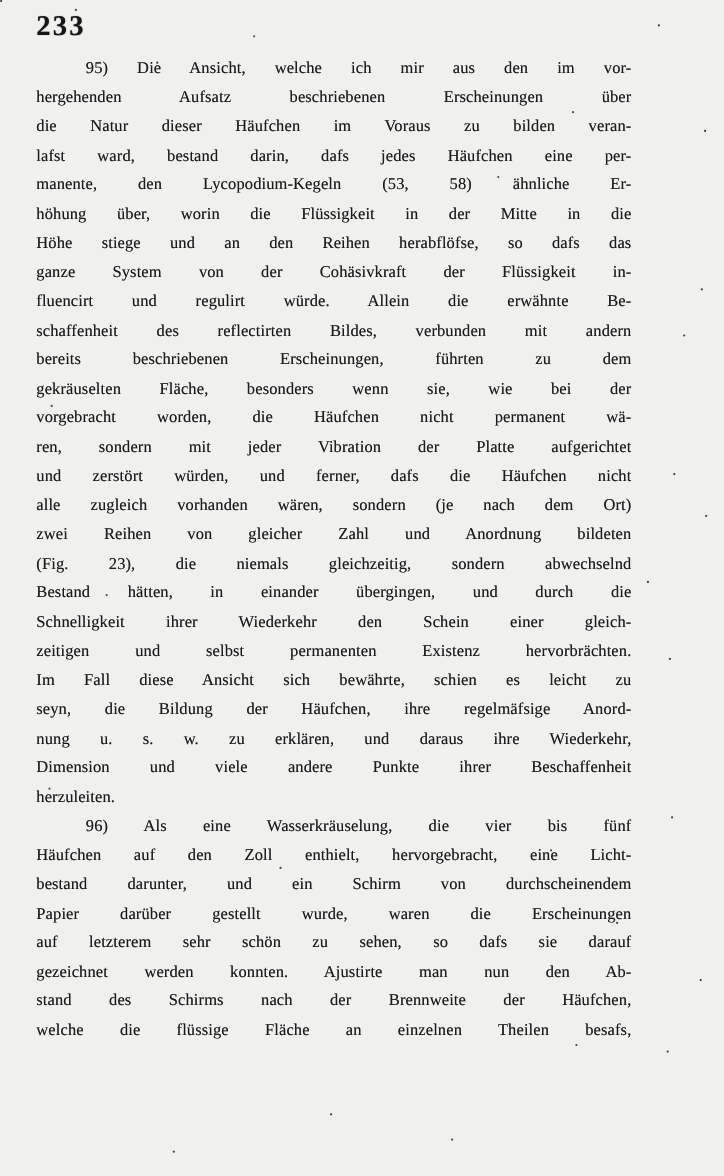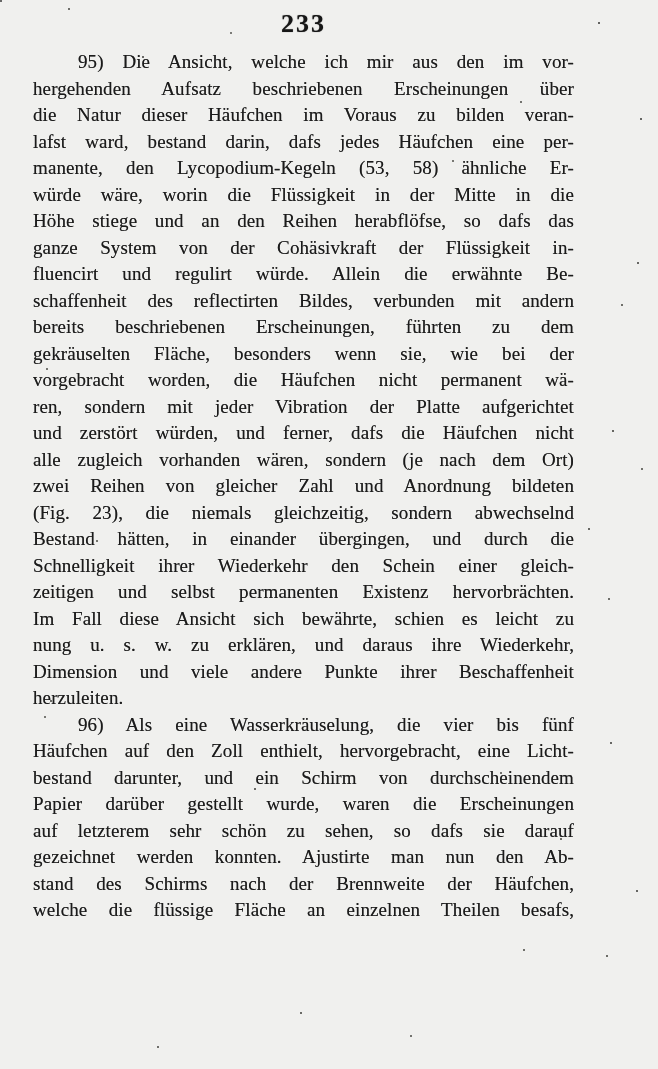--- a/index.html
+++ b/index.html
@@ -9,38 +9,37 @@
     position: relative;
     background: #f0f0ee;
     overflow: hidden;
     font-family: "Liberation Serif", "DejaVu Serif", serif;
   }
   .page-number {
     position: absolute;
     top: 9px;
     left: 33px;
     width: 541px;
-    text-align: center;
     font-size: 26px;
     font-weight: bold;
     letter-spacing: 2px;
     color: #161616;
     text-shadow: 0 0 1px rgba(25,25,25,.55);
   }
   .textblock {
     position: absolute;
     left: 33px;
     top: 49px;
     width: 541px;
   }
   .para { margin: 0; padding: 0; }
   .line {
     height: 26.5px;
     line-height: 26.5px;
-    font-size: 19px;
+    font-size: 15px;
     color: #1b1b1b;
     text-align: justify;
     text-align-last: justify;
     overflow: hidden;
     white-space: nowrap;
     letter-spacing: 0.1px;
     text-shadow: 0 0 0.6px rgba(30,30,30,.6);
   }
   .line.indent { text-indent: 45px; }
   .line.para-end { text-align-last: left; }
@@ -69,37 +68,38 @@
 <div class="page-number">233</div>
 
 <div class="textblock">
 
   <div class="para">
     <div class="line indent">95)  Die Ansicht, welche ich mir aus den im vor-</div>
     <div class="line">hergehenden Aufsatz beschriebenen Erscheinungen über</div>
     <div class="line">die Natur dieser Häufchen im Voraus zu bilden veran-</div>
     <div class="line">lafst ward, bestand darin, dafs jedes Häufchen eine per-</div>
     <div class="line">manente, den Lycopodium-Kegeln (53, 58) ähnliche Er-</div>
-    <div class="line">würde wäre, worin die Flüssigkeit in der Mitte in die</div>
+    <div class="line">höhung über, worin die Flüssigkeit in der Mitte in die</div>
     <div class="line">Höhe stiege und an den Reihen herabflöfse, so dafs das</div>
     <div class="line">ganze System von der Cohäsivkraft der Flüssigkeit in-</div>
     <div class="line">fluencirt und regulirt würde.  Allein die erwähnte Be-</div>
     <div class="line">schaffenheit des reflectirten Bildes, verbunden mit andern</div>
     <div class="line">bereits beschriebenen Erscheinungen, führten zu dem</div>
     <div class="line">gekräuselten Fläche, besonders wenn sie, wie bei der</div>
     <div class="line">vorgebracht worden, die Häufchen nicht permanent wä-</div>
     <div class="line">ren, sondern mit jeder Vibration der Platte aufgerichtet</div>
     <div class="line">und zerstört würden, und ferner, dafs die Häufchen nicht</div>
     <div class="line">alle zugleich vorhanden wären, sondern (je nach dem Ort)</div>
     <div class="line">zwei Reihen von gleicher Zahl und Anordnung bildeten</div>
     <div class="line">(Fig. 23), die niemals gleichzeitig, sondern abwechselnd</div>
     <div class="line">Bestand hätten, in einander übergingen, und durch die</div>
     <div class="line">Schnelligkeit ihrer Wiederkehr den Schein einer gleich-</div>
     <div class="line">zeitigen und selbst permanenten Existenz hervorbrächten.</div>
     <div class="line">Im Fall diese Ansicht sich bewährte, schien es leicht zu</div>
+    <div class="line">seyn, die Bildung der Häufchen, ihre regelmäfsige Anord-</div>
     <div class="line">nung u. s. w. zu erklären, und daraus ihre Wiederkehr,</div>
     <div class="line">Dimension und viele andere Punkte ihrer Beschaffenheit</div>
     <div class="line para-end">herzuleiten.</div>
   </div>
 
   <div class="para">
     <div class="line indent">96)  Als eine Wasserkräuselung, die vier bis fünf</div>
     <div class="line">Häufchen auf den Zoll enthielt, hervorgebracht, eine Licht-</div>
     <div class="line">bestand darunter, und ein Schirm von durchscheinendem</div>
     <div class="line">Papier darüber gestellt wurde, waren die Erscheinungen</div>

